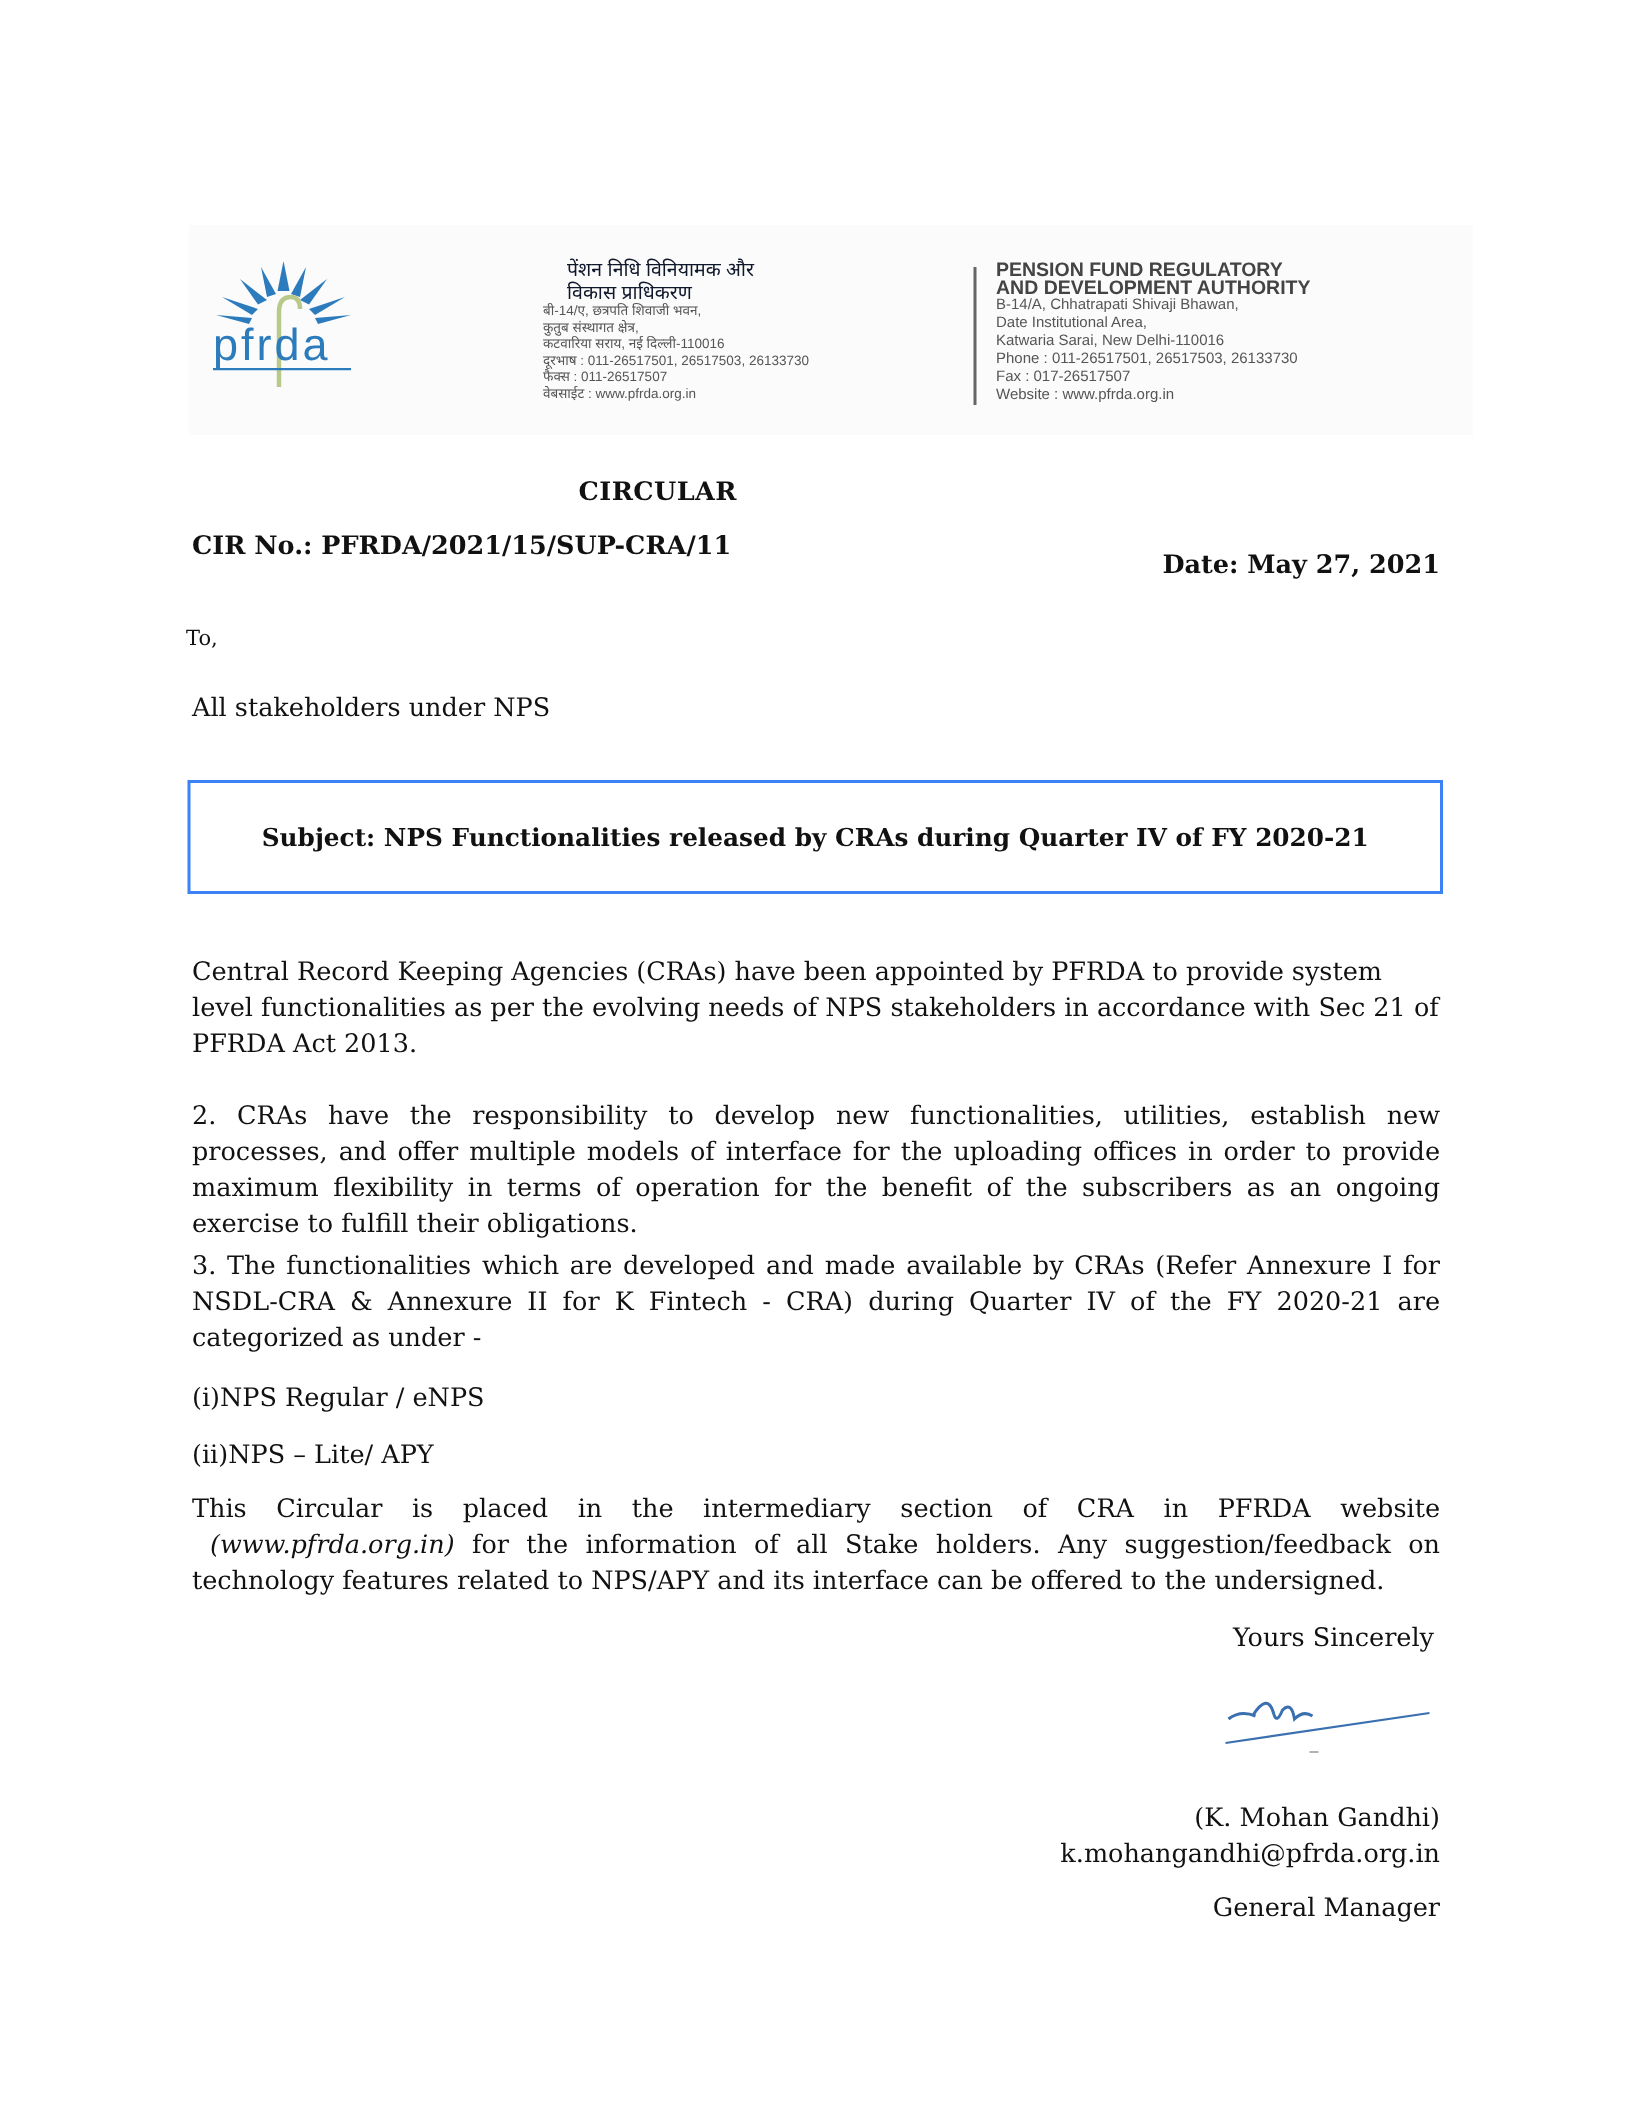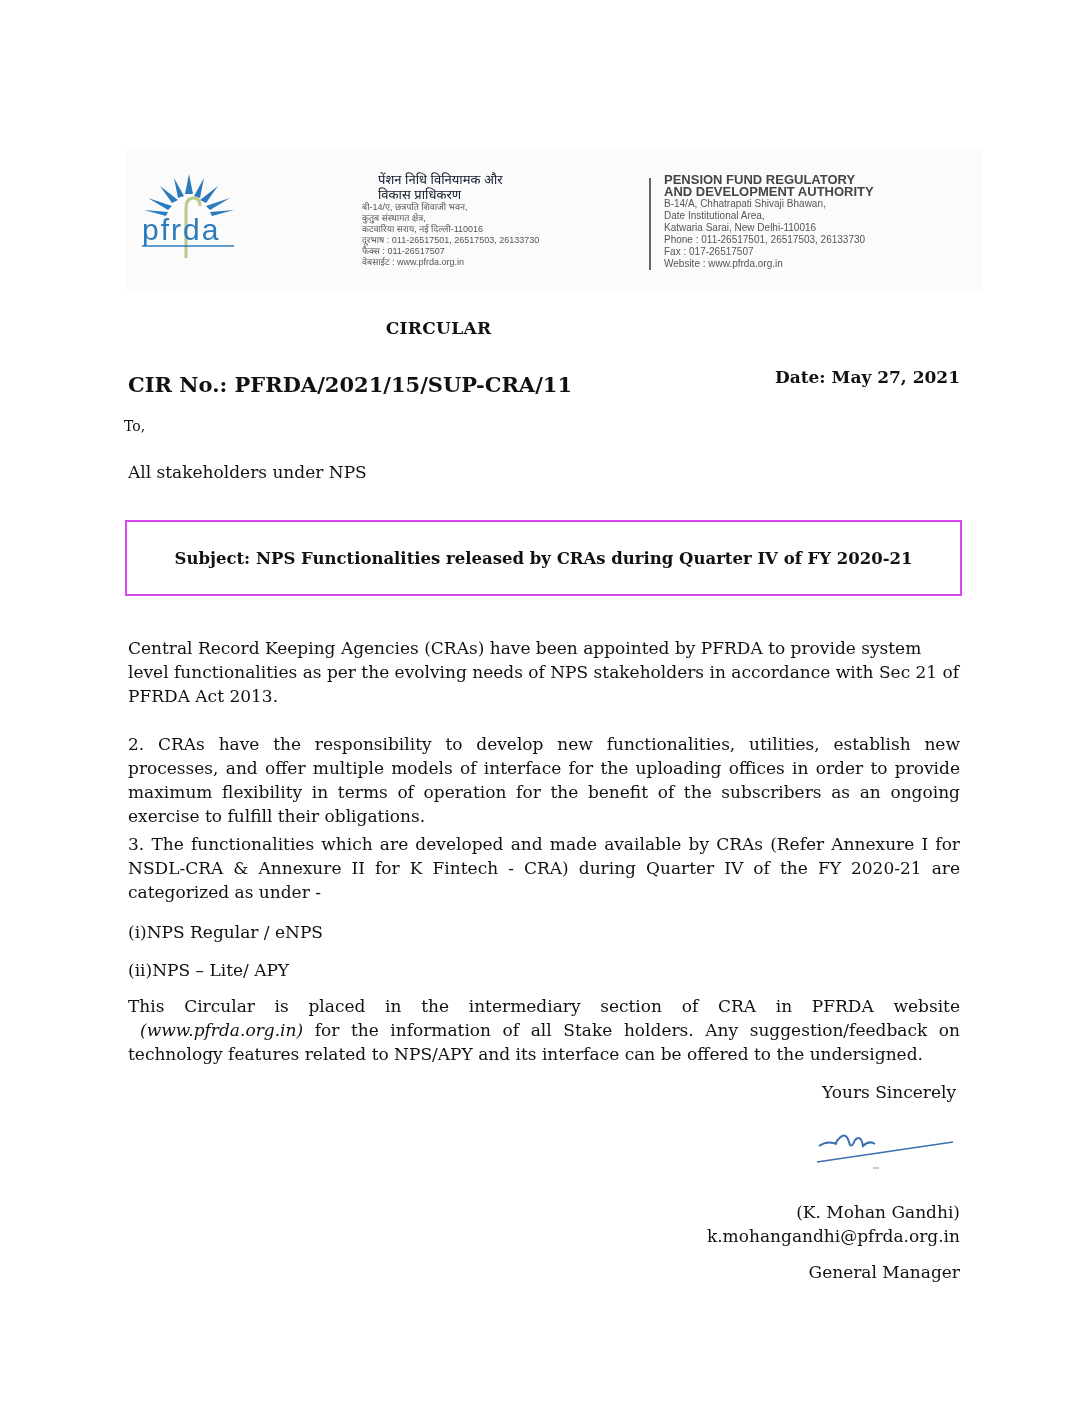--- a/index.html
+++ b/index.html
@@ -9,26 +9,26 @@
 
   .letterhead { position: absolute; left: 126px; top: 150px; width: 856px; height: 140px; background: #fbfbfb; }
   .logo { position: absolute; left: 8px; top: 18px; width: 110px; height: 95px; }
   .hindi-block { position: absolute; left: 236px; top: 22px; width: 270px; font-size: 9px; color: #555; line-height: 11px; }
   .hindi-block .big { font-size: 13px; line-height: 15px; color: #0f172a; margin-left: 16px; }
   .vbar { position: absolute; left: 523px; top: 28px; width: 2px; height: 92px; background: #666; }
   .eng-block { position: absolute; left: 538px; top: 24px; width: 320px; font-size: 10px; line-height: 12px; color: #555; }
   .eng-block .org { font-weight: bold; color: #444; font-size: 13px; }
 
   .title { position: absolute; left: 0; width: 877px; top: 318px; text-align: center; font-weight: bold; font-size: 17px; letter-spacing: 0.3px; }
-  .cirno { position: absolute; left: 128px; top: 372px; font-weight: bold; font-size: 21px; }
+  .cirno { position: absolute; left: 128px; top: 354px; font-weight: bold; font-size: 17px; }
   .date { position: absolute; right: 128px; top: 367px; font-weight: bold; font-size: 17px; }
   .to { position: absolute; left: 124px; top: 418px; font-size: 14px; text-align: center; }
   .addressee { position: absolute; left: 128px; top: 462px; font-size: 17px; }
 
-  .subject-box { position: absolute; left: 125px; top: 520px; width: 833px; height: 72px; border: 2px solid #d946ef; display: flex; align-items: center; justify-content: center; }
+  .subject-box { position: absolute; left: 125px; top: 520px; width: 833px; height: 72px; border: 2px solid #3b82f6; display: flex; align-items: center; justify-content: center; }
   .subject-box span { font-weight: bold; font-size: 16.5px; }
 
   .para { position: absolute; left: 128px; width: 832px; font-size: 17px; line-height: 24px; }
   .justify { text-align: justify; text-align-last: left; }
   .p1 { top: 636px; }
   .p2 { top: 732px; }
   .p3 { top: 832px; }
   .li1 { top: 920px; }
   .li2 { top: 958px; }
   .p4 { top: 994px; }

